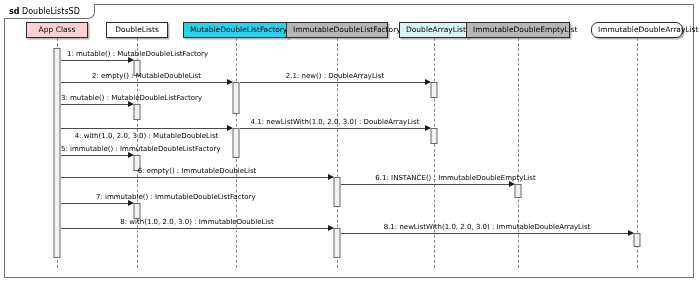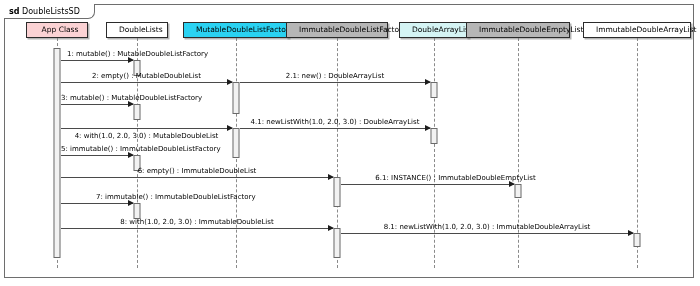--- a/index.html
+++ b/index.html
@@ -16,21 +16,21 @@
              border-bottom-right-radius:7px;line-height:13px;}
   #frame-tab b{font-weight:bold;}
 
   
   .lifeline{position:absolute;width:0;border-left:1px dashed #8a8a8a;top:38px;}
 
   
   .part{position:absolute;top:22px;transform:translateX(-50%);
         border:1px solid #2b2b2b;background:#ffffff;
         box-shadow:1.5px 1.5px 0 rgba(120,120,120,.55);
-        padding:2px 6px 3px 12px;font-size:7.5px;line-height:9px;color:#000;
+        padding:2px 6px 3px 6px;font-size:7.5px;line-height:9px;color:#000;
         white-space:nowrap;text-align:center;box-sizing:border-box;}
   .part .inner{display:block;}
   .part.pink{background:#fbd2d4;}
   .part.cyan{background:#2ad2f2;}
   .part.lightcyan{background:#d5f4f4;}
   .part.gray{background:#b6b6b6;}
   .part.white{background:#ffffff;}
 
   
   .act{position:absolute;width:7px;transform:translateX(-50%);
@@ -130,18 +130,18 @@
       </div>
       <div class="part gray" style="left: 337px; width: 102px;">
         <span class="inner">ImmutableDoubleListFactory</span>
       </div>
       <div class="part lightcyan" style="left: 434px; width: 70px;">
         <span class="inner">DoubleArrayList</span>
       </div>
       <div class="part gray" style="left: 518px; width: 104px;">
         <span class="inner">ImmutableDoubleEmptyList</span>
       </div>
-      <div class="part white" style="left: 637px; width: 108px;">
+      <div class="part white" style="left: 637px; width: 92px; border-radius: 7px;">
         <span class="inner">ImmutableDoubleArrayList</span>
       </div>
     </div>
 
 </div>
 
 </body></html>

